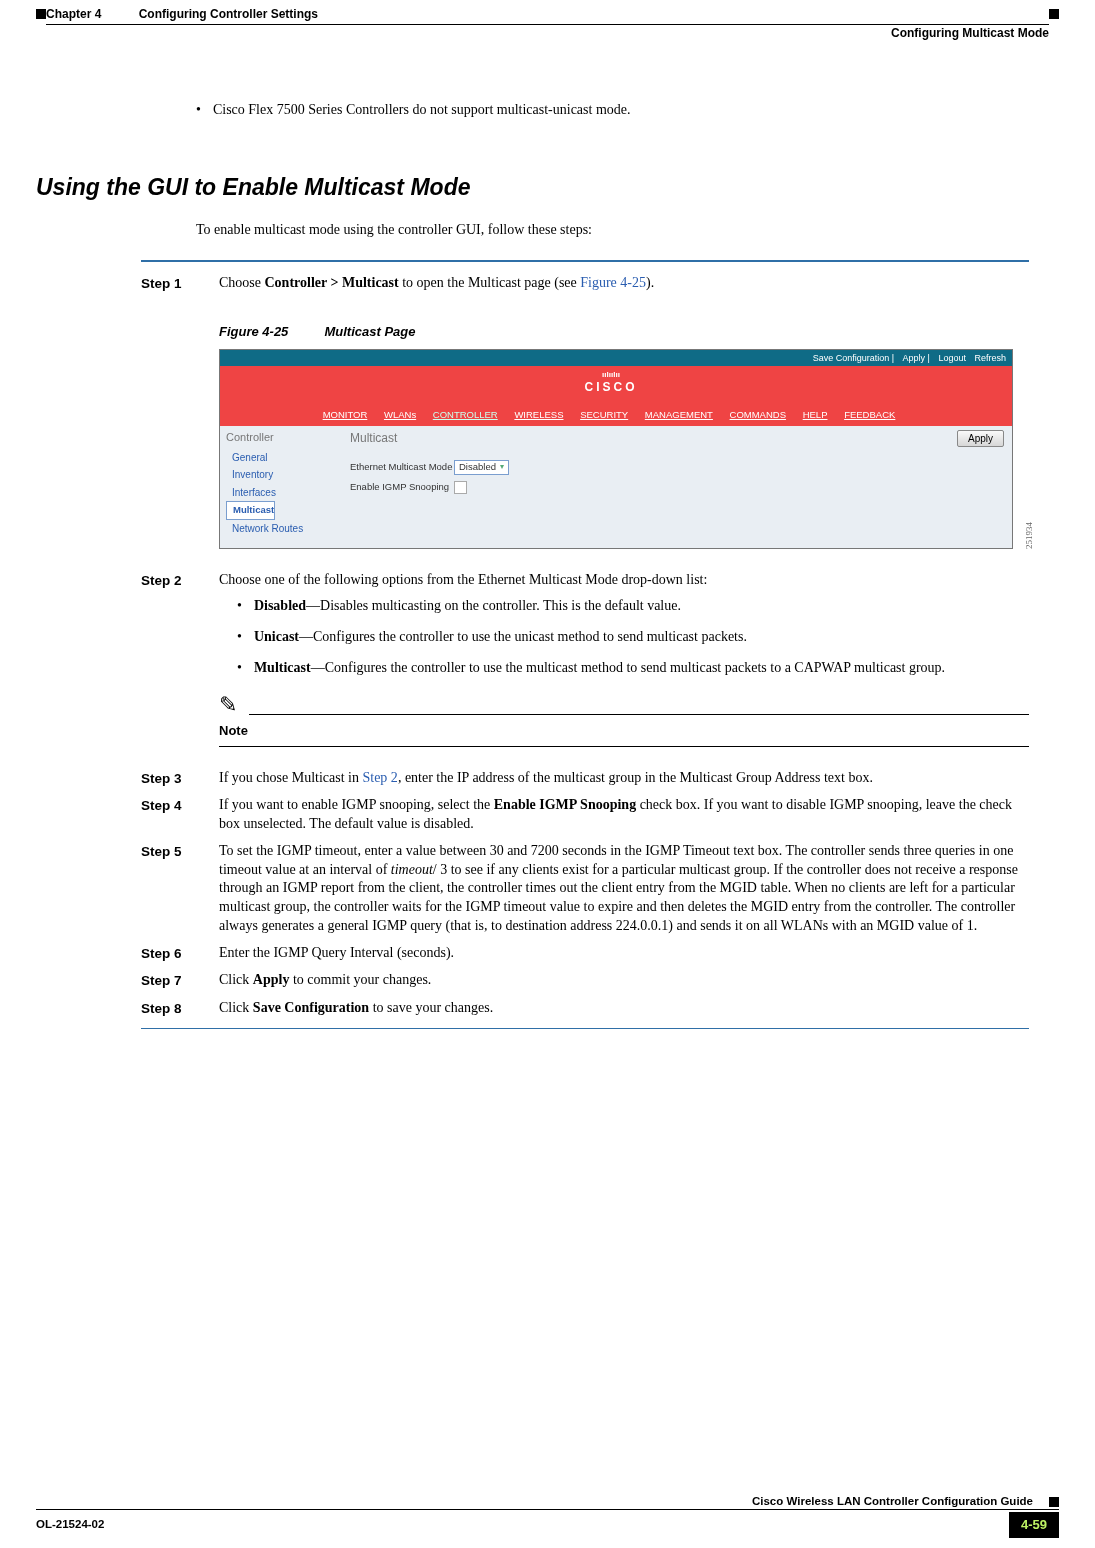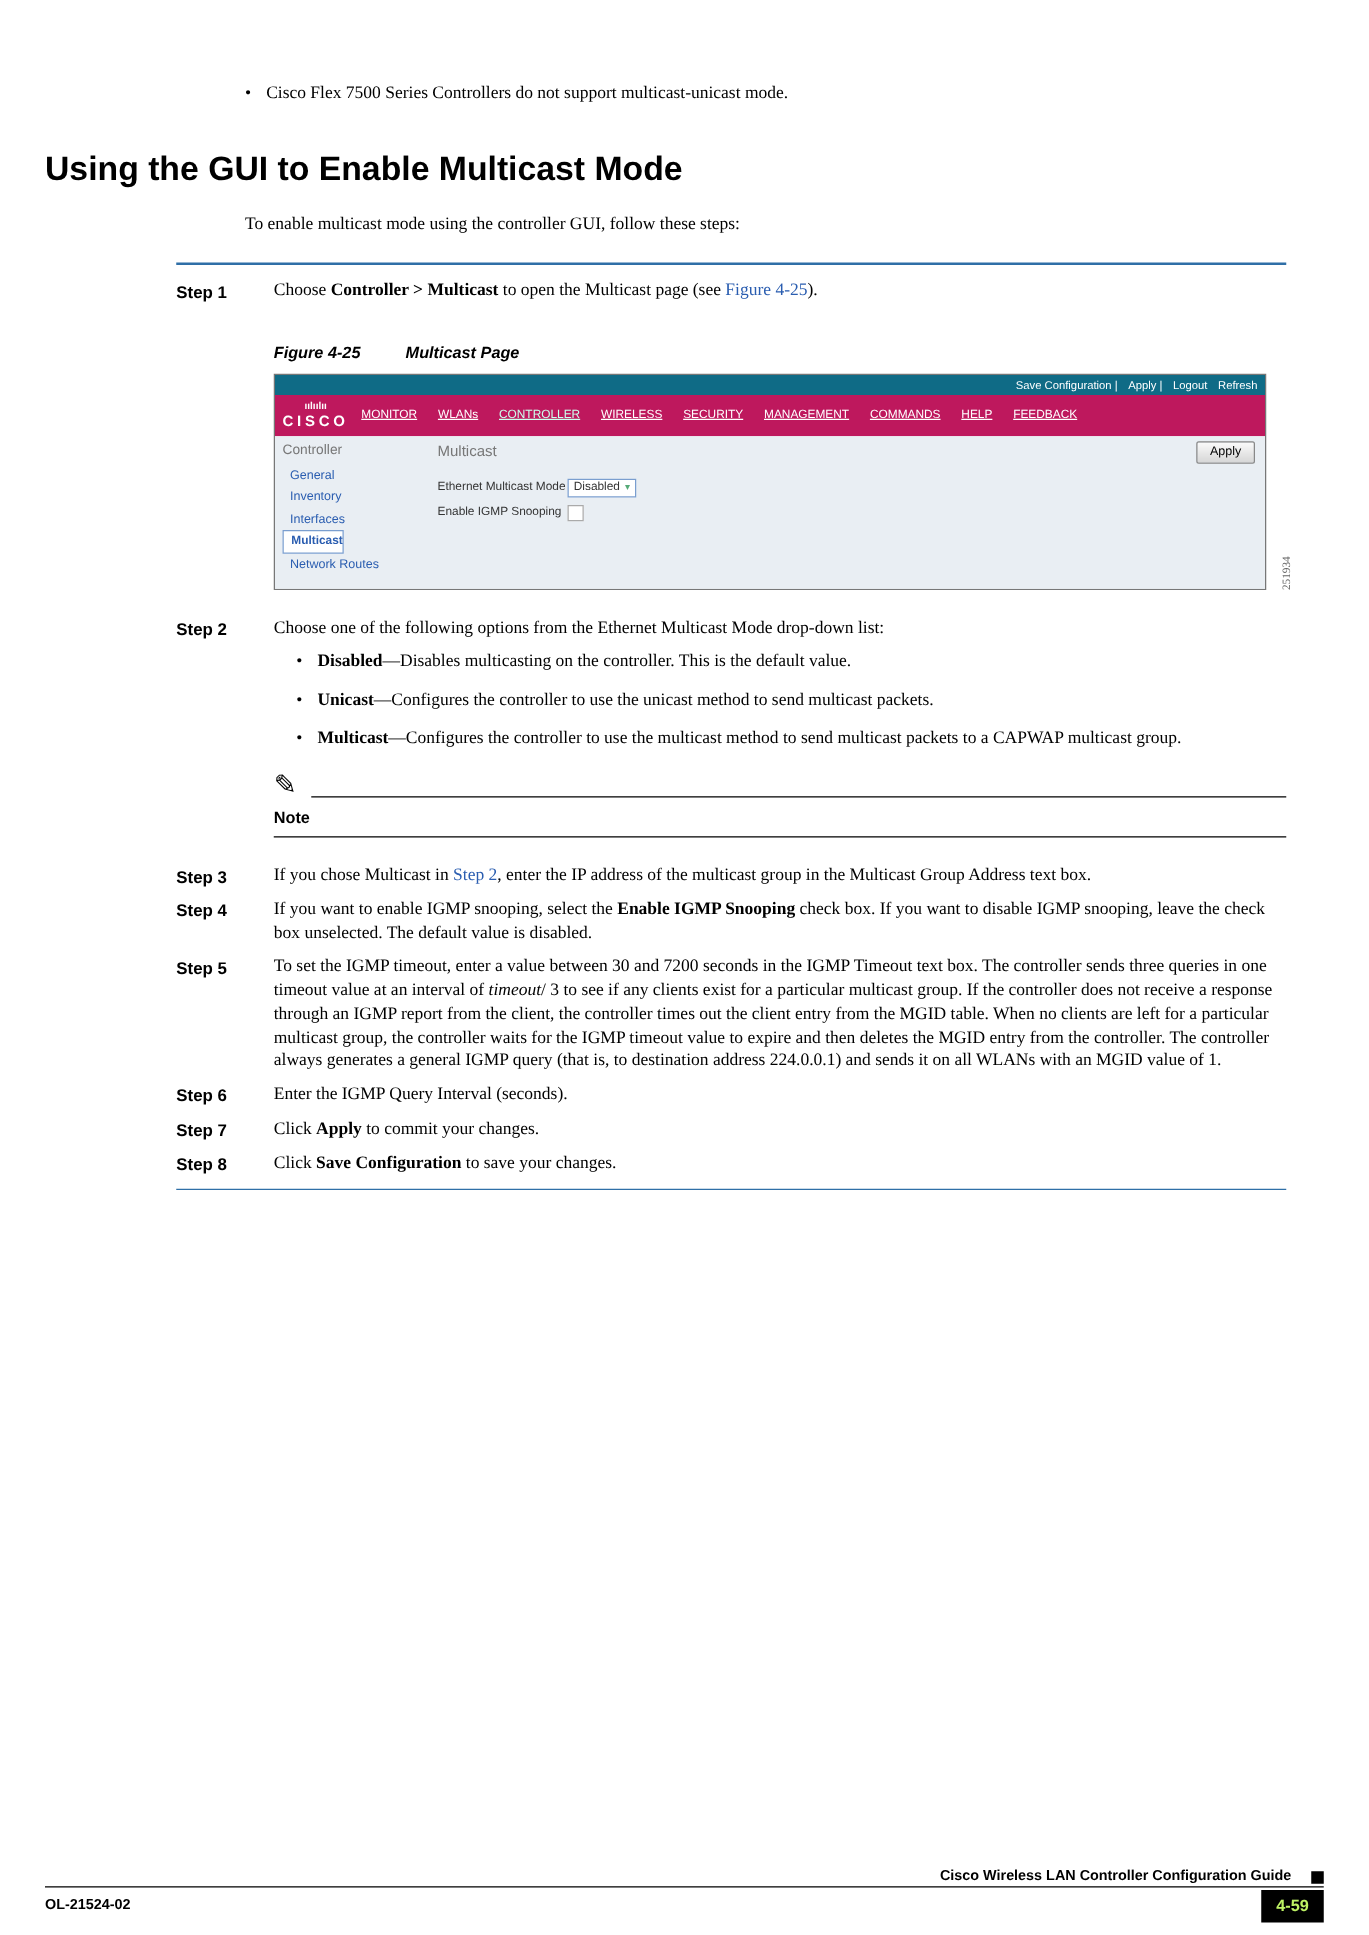--- a/index.html
+++ b/index.html
@@ -48,22 +48,23 @@
   .bullet {
     display: flex;
     gap: 12px;
     margin-bottom: 4px;
   }
   .bullet .bul { font-size: 14px; line-height: 1.3; }
   .bullet .txt { flex: 1; }
   .h2 {
     font-family: Arial, Helvetica, sans-serif;
     font-weight: bold;
-    font-size: 27px;
-    margin: 32px 0 18px 0;
+    font-size: 23px;
+    margin: 52px 0 18px 0;
+    font-style: italic;
   }
   .para { margin: 0 0 10px 0; font-family: Liberation Serif, serif; }
   .steprule {
     border: none;
     border-top: 2px solid #2f6fa7;
     margin: 20px 0 12px 0;
   }
   .steprule.thin {
     border-top: 1.5px solid #2f6fa7;
     margin: 10px 0 0 0;
@@ -138,27 +139,28 @@
   }
   .gui .top1 {
     background: #0f6b86;
     color: #fff;
     text-align: right;
     padding: 2px 6px;
     font-size: 9px;
   }
   .gui .top1 span { margin-left: 6px; }
   .gui .top2 {
-    background: #be185d;
+    background: #ef4444;
     color: #fff;
     display: flex;
     align-items: center;
     padding: 4px 6px;
-    gap: 0;
+    gap: 14px;
     font-size: 9.5px;
+    flex-direction: column;
   }
   .gui .logo {
     font-size: 12px;
     font-weight: bold;
     letter-spacing: 3px;
     padding-right: 10px;
   }
   .gui .logo .bars {
     font-size: 8px;
     letter-spacing: 0;
@@ -244,20 +246,42 @@
   }
   .footleft, .footmid { font-weight: bold; }
   .footmid { margin-left: auto; margin-right: 8px; }
   .foot2 { display: flex; justify-content: space-between; align-items: center; margin-top: 0px; }
 </style>
 </head>
 <body>
 
 <div class="page">
 
+  <div class="dbl">
+    <div class="ornL">
+        <div class="topmark"></div>
+      </div>
+    <div style="flex:1">
+      <div class="tophdr">
+        <div class="left">
+          <span class="ch">Chapter 4</span>
+          <span class="subleft">Configuring Controller Settings</span>
+        </div>
+        <div class="right"></div>
+      </div>
+      <hr class="hr1">
+      <div class="tophdr">
+        <div></div>
+        <div class="subright">Configuring Multicast Mode</div>
+      </div>
+    </div>
+    <div class="ornR">
+        <div class="topmark"></div>
+      </div>
+  </div>
 
   <div class="content">
 
     <div class="indent1">
       <div class="bullet">
         <div class="bul">•</div>
         <div class="txt">Cisco Flex 7500 Series Controllers do not support multicast-unicast mode.</div>
       </div>
     </div>
 

